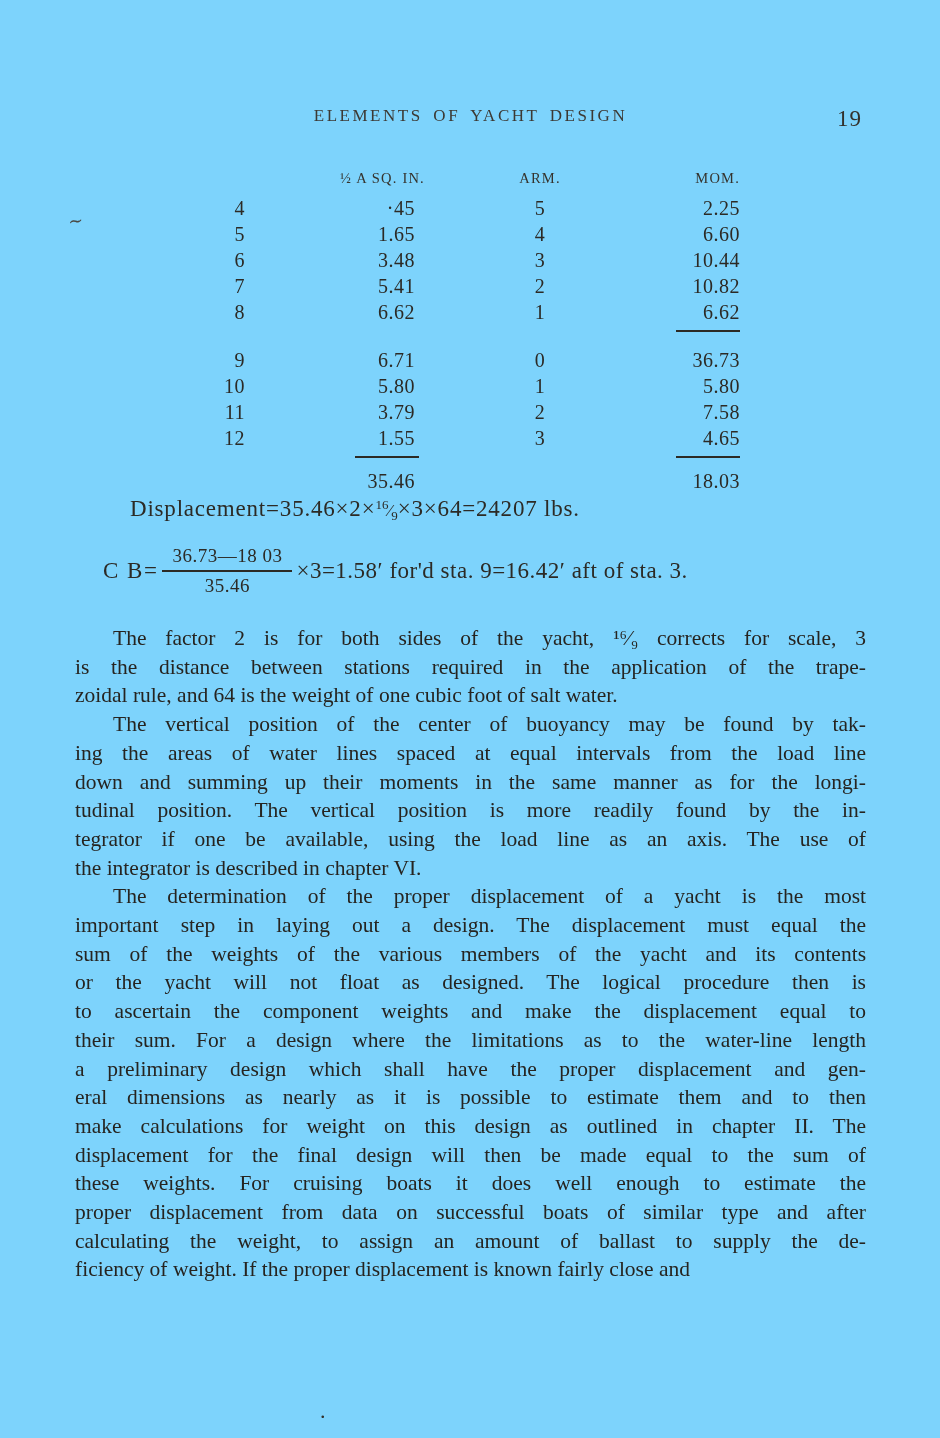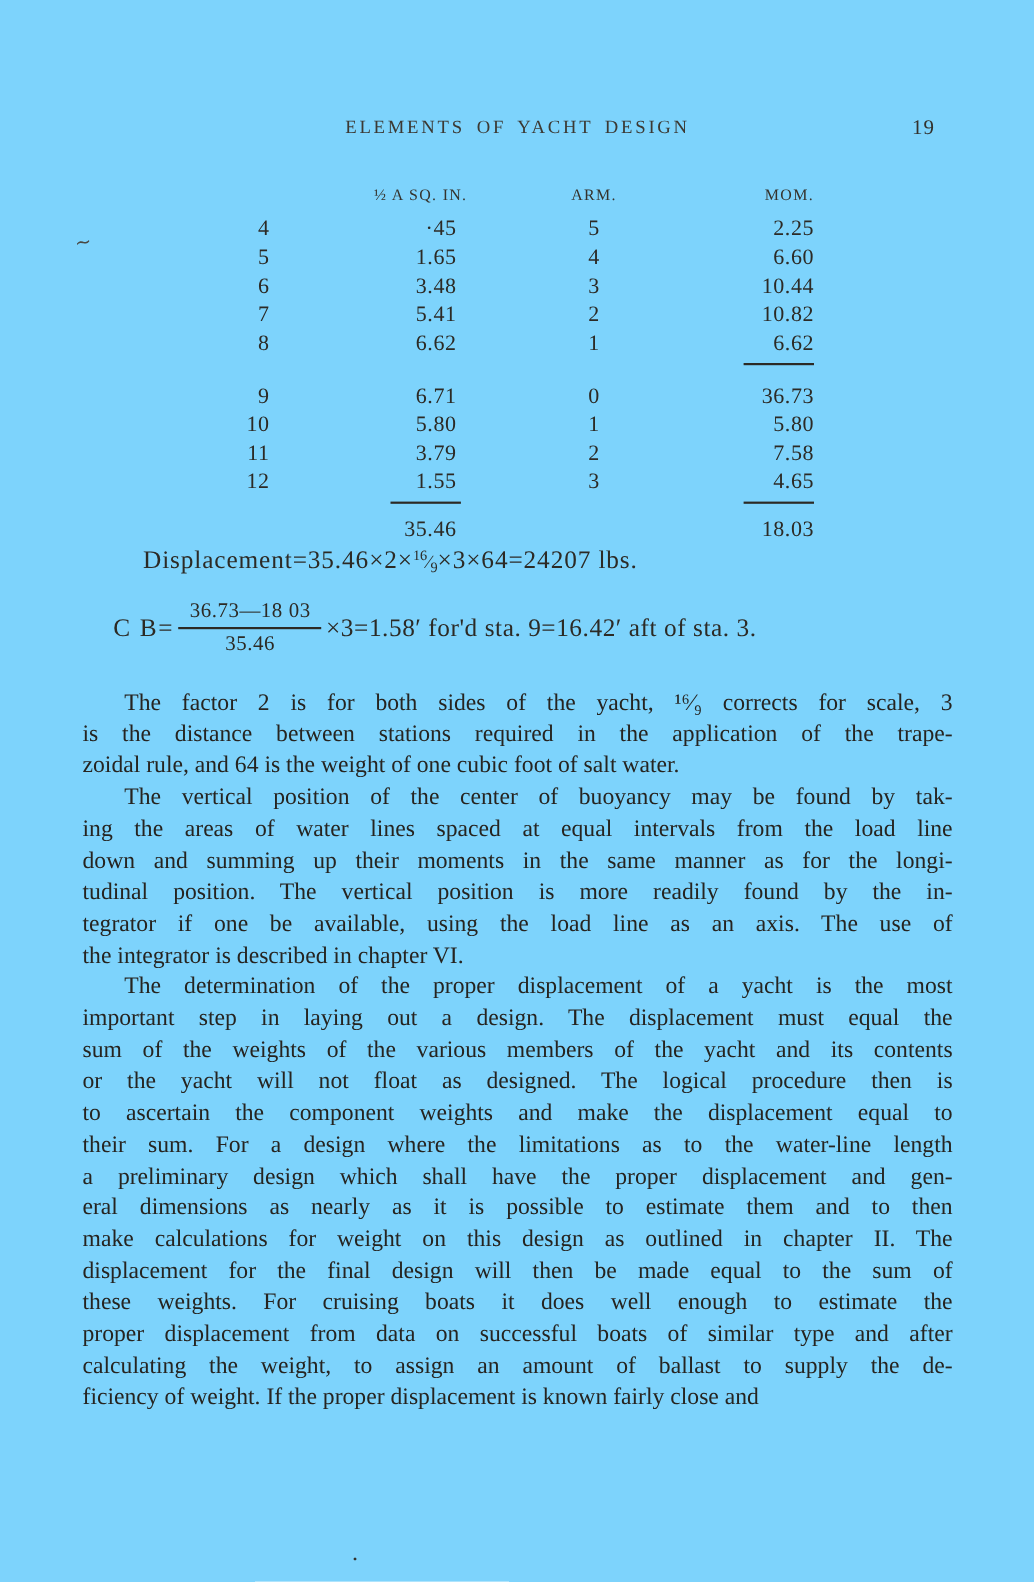--- a/index.html
+++ b/index.html
@@ -14,22 +14,22 @@
   
   .running-head{
     position:absolute;top:106px;left:75px;right:74px;height:26px;
   }
   .head-title{
     display:block;text-align:center;
     font-size:17px;letter-spacing:2.5px;color:#3c3933;
     word-spacing:4px;
   }
   .page-number{
-    position:absolute;right:16px;top:0;
-    font-size:19px;letter-spacing:1px;color:#33312c;
+    position:absolute;right:4px;top:0;
+    font-size:23px;letter-spacing:1px;color:#33312c;
   }
   
   .margin-squiggle{
     position:absolute;left:68px;top:210px;
     font-size:18px;color:#4a4842;transform:rotate(-8deg);
   }
   
   .calc-grid{
     position:absolute;top:163px;left:180px;
     display:grid;

